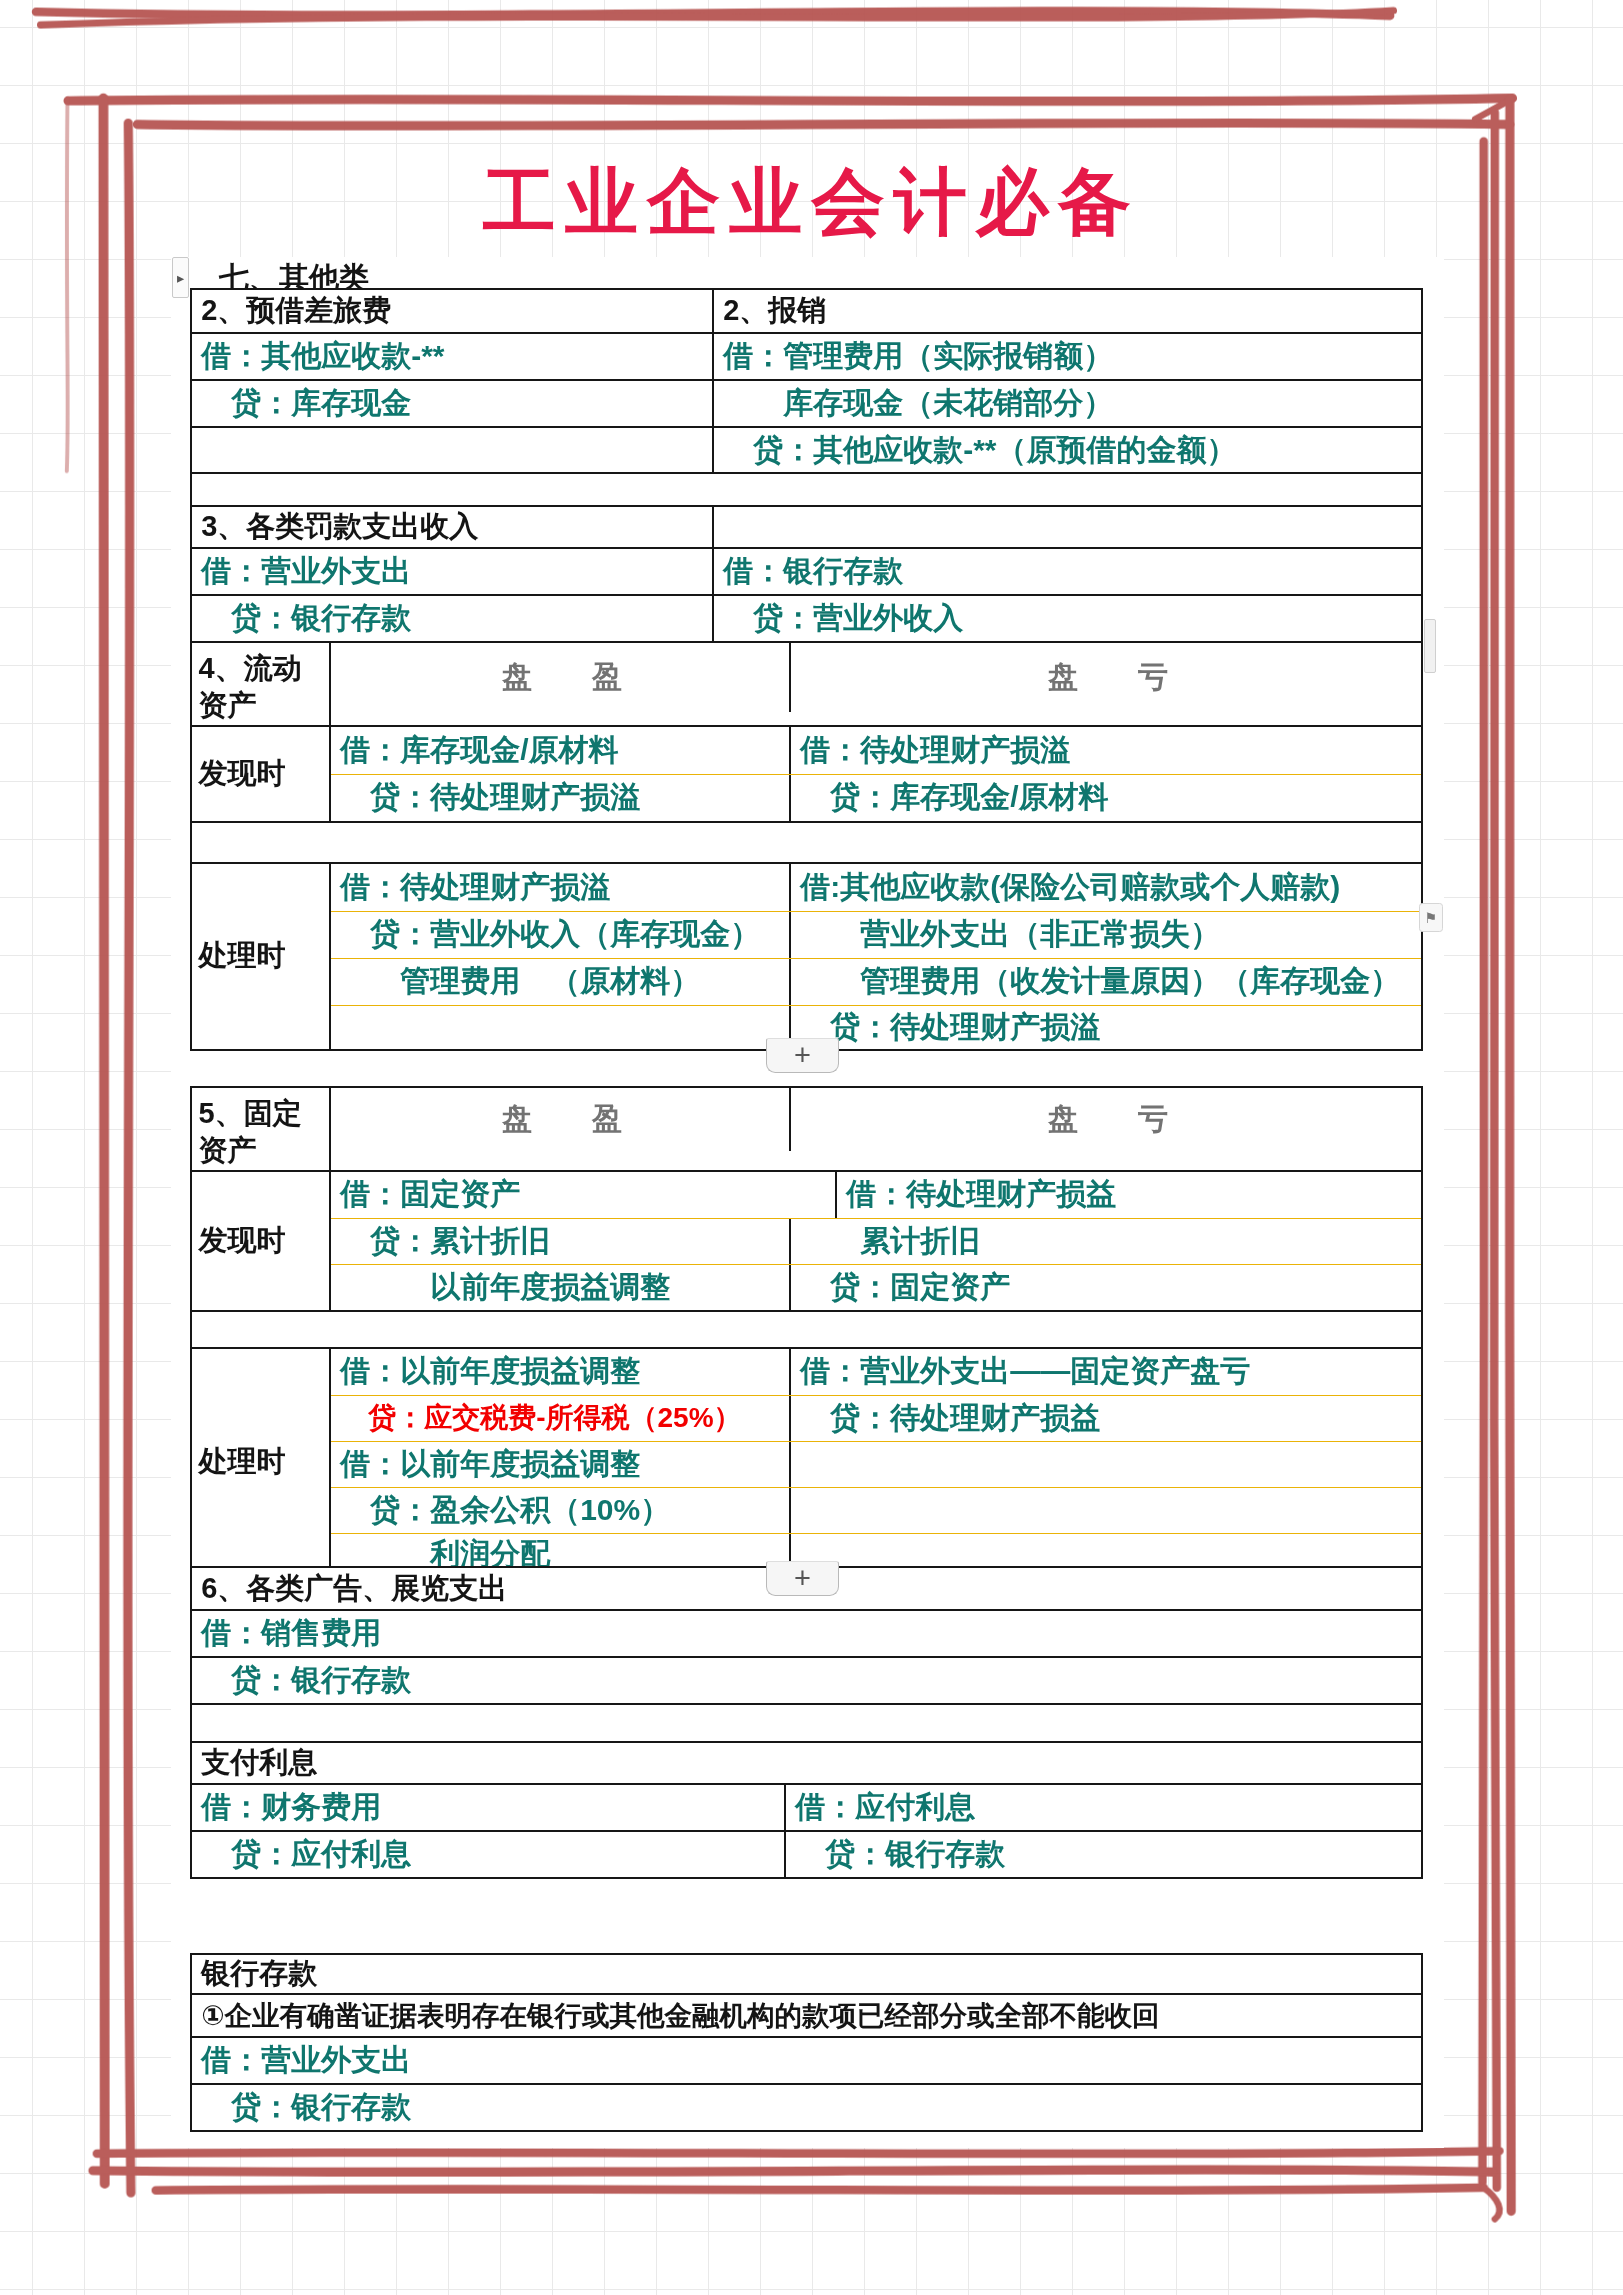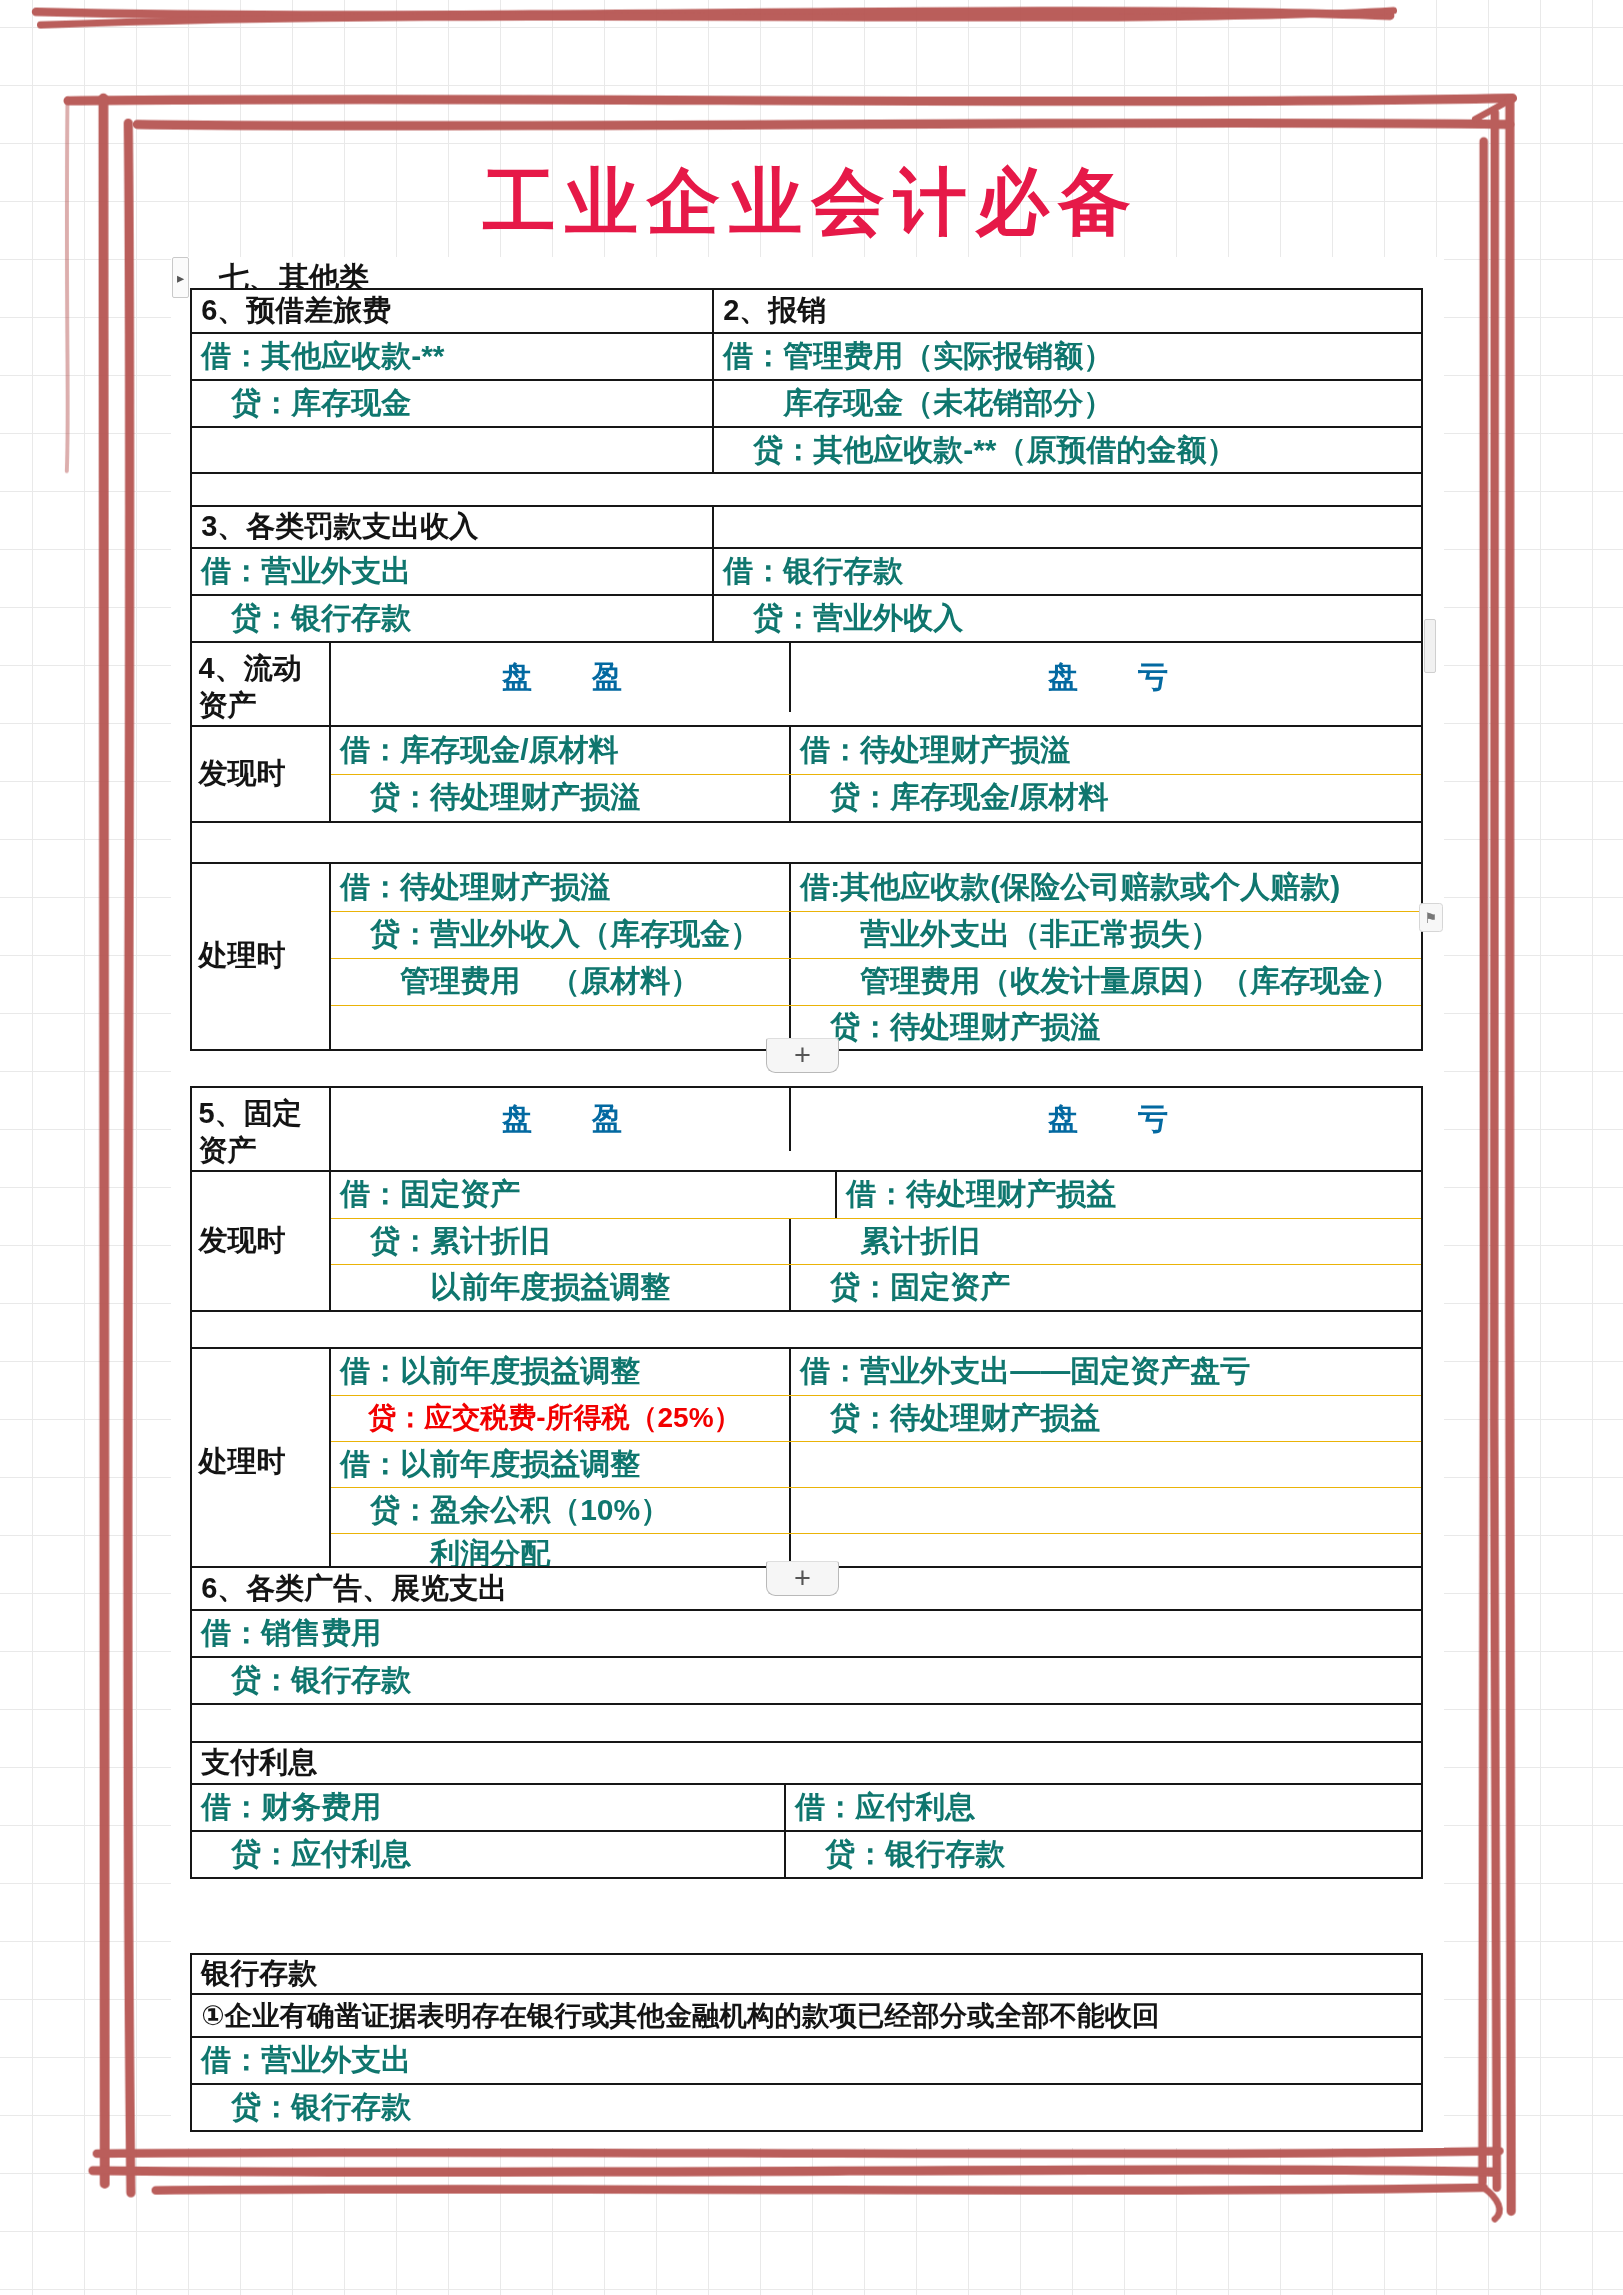--- a/index.html
+++ b/index.html
@@ -22,21 +22,21 @@
   .lblock{display:flex;box-sizing:border-box;}
   .lrows{flex:1;display:flex;flex-direction:column;border-left:2px solid #161616;min-width:0;}
   .lrows > * + *{border-top:1px solid #eab308;}
   .tcell{box-sizing:border-box;display:flex;align-items:center;padding:0 5.2px 0 9.2px;
          white-space:pre-wrap;overflow:hidden;min-width:0;}
   .tcell + .tcell{border-left:2px solid #161616;}
   .c-heading{font-size:29px;font-weight:bold;color:#141414;}
   .c-note{font-size:27.5px;font-weight:bold;color:#141414;}
   .c-entry{font-size:30px;font-weight:bold;color:#0f766e;}
   .c-entry-sm{font-size:28px;font-weight:bold;color:#f20000;}
-  .c-colhead{font-size:30px;font-weight:bold;color:#0369a1;justify-content:center;}
+  .c-colhead{font-size:30px;font-weight:bold;color:#737373;justify-content:center;}
   .c-label{font-size:29px;font-weight:bold;color:#141414;padding-left:6.5px;}
   .c-label-top{font-size:29px;font-weight:bold;color:#141414;align-items:flex-start;
                padding:6.5px 2.6px 0 6.5px;line-height:1.3;}
   
   .plus-btn{position:absolute;left:766px;width:73px;height:35px;background:#f6f6f6;
     border:1.3px solid #b9b9b9;border-top-color:#dedede;border-radius:2.6px 2.6px 9.2px 9.2px;
     display:flex;align-items:center;justify-content:center;font-size:29px;color:#555;box-sizing:border-box;}
   .plus-1{top:1038px;} .plus-2{top:1561px;}
   
   .outline-tab{position:absolute;left:172px;top:257px;width:17px;height:41px;background:#fbfbfb;
@@ -80,21 +80,21 @@
 </svg>
 
 <div class="content-panel"></div>
 
 <div class="doc-title">工业企业会计必备</div>
 <div class="section-heading">七、其他类</div>
 
 <div id="tables-root">
     <div class="table" style="top: 288px;">
       <div class="trow" style="height: 42px;">
-        <div class="tcell c-heading" style="width: 520px; flex: 0 0 auto;">6、预借差旅费</div>
+        <div class="tcell c-heading" style="width: 520px; flex: 0 0 auto;">2、预借差旅费</div>
         <div class="tcell c-heading" style="flex: 1 1 0%;">2、报销</div>
       </div>
       <div class="trow" style="height: 47px;">
         <div class="tcell c-entry" style="width: 520px; flex: 0 0 auto;">借：其他应收款-**</div>
         <div class="tcell c-entry" style="flex: 1 1 0%;">借：管理费用（实际报销额）</div>
       </div>
       <div class="trow" style="height: 47px;">
         <div class="tcell c-entry" style="width: 520px; flex: 0 0 auto;">　贷：库存现金</div>
         <div class="tcell c-entry" style="flex: 1 1 0%;">　　库存现金（未花销部分）</div>
       </div>

